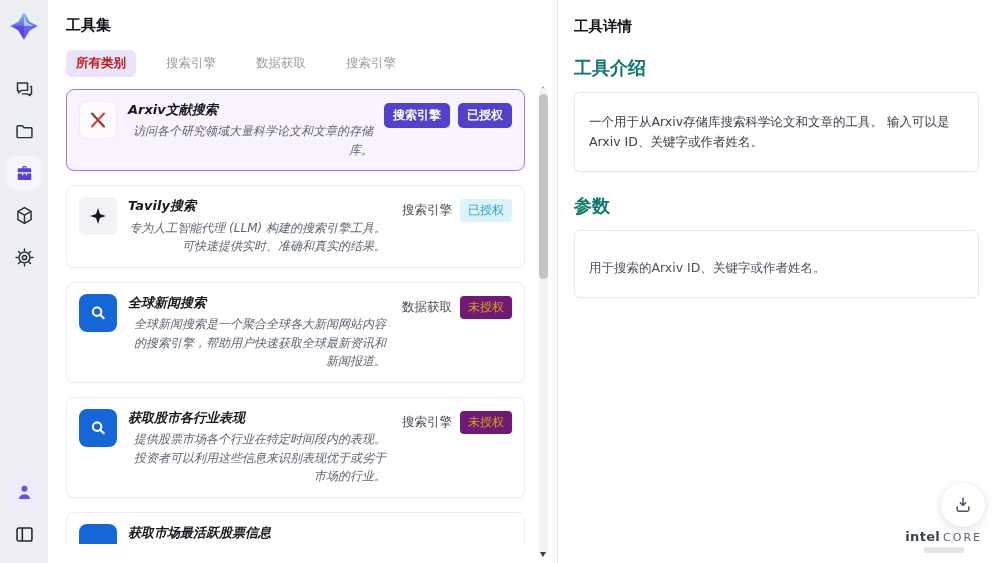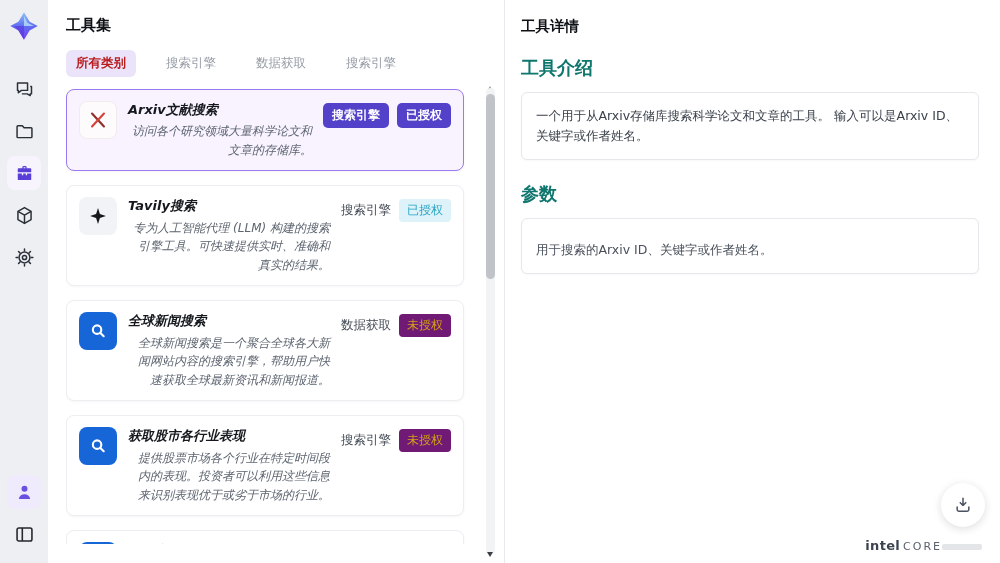--- a/index.html
+++ b/index.html
@@ -12,21 +12,21 @@
   .logo { width:32px; height:32px; display:flex; align-items:center; justify-content:center; margin-bottom:30px; }
   .nav-item { width:34px; height:34px; border-radius:8px; display:flex; align-items:center; justify-content:center; margin-bottom:8px; color:#2b3038; cursor:pointer; }
   .nav-item.active { background:#f7f4fe; color:#5a3fd6; }
   .nav-item svg { width:21px; height:21px; }
   .sidebar-spacer { flex:1; }
   .nav-item.user { color:#6a52e0; background:#efeafc; }
   .nav-item.panel { margin-bottom:0; color:#23272e; }
 
   
   .main { flex:1; display:flex; min-width:0; }
-  .tools-panel { width:457px; flex-shrink:0; border-right:1px solid #e7e9ed; padding:16px 12px 0 18px; position:relative; }
+  .tools-panel { width:510px; flex-shrink:0; border-right:1px solid #e7e9ed; padding:16px 4px 0 18px; position:relative; }
   .panel-title { font-size:15px; font-weight:bold; color:#0e1116; }
 
   .tabs { display:flex; align-items:center; gap:20px; margin:15px 0 12px; }
   .tab { font-size:12.5px; color:#969ca6; padding:5px 10px; border-radius:6px; cursor:pointer; white-space:nowrap; }
   .tab.active { background:#ebe3fa; color:#b91c1c; font-weight:bold; }
 
   .tool-list { display:flex; flex-direction:column; gap:14px; padding-right:28px; height:455px; overflow:hidden; }
   .tool-card { background:#fff; border:1px solid #eceef1; border-radius:8px; padding:11px 12px; display:flex; gap:11px; box-shadow:0 1px 3px rgba(20,24,40,.04); cursor:pointer; }
   .tool-card.selected { background:#f8f3fe; border:1.5px solid #9c79ee; }
   .tool-icon { width:38px; height:38px; border-radius:8px; flex-shrink:0; display:flex; align-items:center; justify-content:center; }
@@ -48,32 +48,32 @@
   .sb-track { position:absolute; inset:0; background:#f2f3f4; border-radius:5px; }
   .sb-thumb { position:absolute; top:6px; left:0; width:9px; height:185px; background:#c0c3c8; border-radius:5px; }
   .sb-arrow { position:absolute; left:1px; width:0; height:0; border-left:3.5px solid transparent; border-right:3.5px solid transparent; }
   .sb-arrow.up { top:-2px; border-bottom:5px solid #9aa0a8; }
   .sb-arrow.down { bottom:-2px; border-top:5px solid #3a3f46; }
 
   
   .details-panel { flex:1; padding:17px 21px 0 16px; min-width:0; }
   .details-title { font-size:14.5px; font-weight:bold; color:#0e1116; margin-bottom:20px; }
   .section-heading { font-size:18px; font-weight:bold; color:#0f766e; margin-bottom:12px; }
-  .info-box { background:#fff; border:1px solid #e6e8ec; border-radius:6px; padding:13px 14px; margin-bottom:22px; box-shadow:0 1px 2px rgba(20,24,40,.03); }
+  .info-box { background:#fff; border:1px solid #e6e8ec; border-radius:6px; padding:19px 14px; margin-bottom:22px; box-shadow:0 1px 2px rgba(20,24,40,.03); }
   .intro-text { font-size:12.5px; color:#3a414b; line-height:1.6; }
   .param-head { display:flex; align-items:center; gap:7px; }
   .param-name { font-size:13px; font-weight:bold; color:#15181d; }
   .param-type { font-size:11.5px; color:#8a919c; }
   .param-required { font-size:11px; color:#e2566b; background:#fdeff1; padding:1px 5px; border-radius:3px; }
   .param-desc { font-size:12.5px; color:#49505b; margin-top:9px; line-height:1.5; }
 
   
   .fab { position:absolute; right:15px; bottom:36px; width:44px; height:44px; border-radius:50%; background:#fff; box-shadow:0 2px 8px rgba(20,24,40,.14); display:flex; align-items:center; justify-content:center; color:#4a5160; cursor:pointer; }
   .fab svg { width:20px; height:20px; }
-  .brand { position:absolute; right:18px; bottom:10px; display:flex; flex-direction:row; align-items:center; }
+  .brand { position:absolute; right:18px; bottom:10px; display:flex; flex-direction:column; align-items:center; }
   .brand-row { display:flex; align-items:baseline; gap:3px; }
   .brand-intel { font-size:13px; font-weight:bold; color:#3c4350; letter-spacing:.3px; }
   .brand-core { font-size:11px; color:#5a6270; letter-spacing:2px; }
   .brand-sub { width:40px; height:6px; background:#e3e5e9; border-radius:2px; margin-top:3px; }
 </style>
 </head>
 <body>
 
 <div class="app">
 

